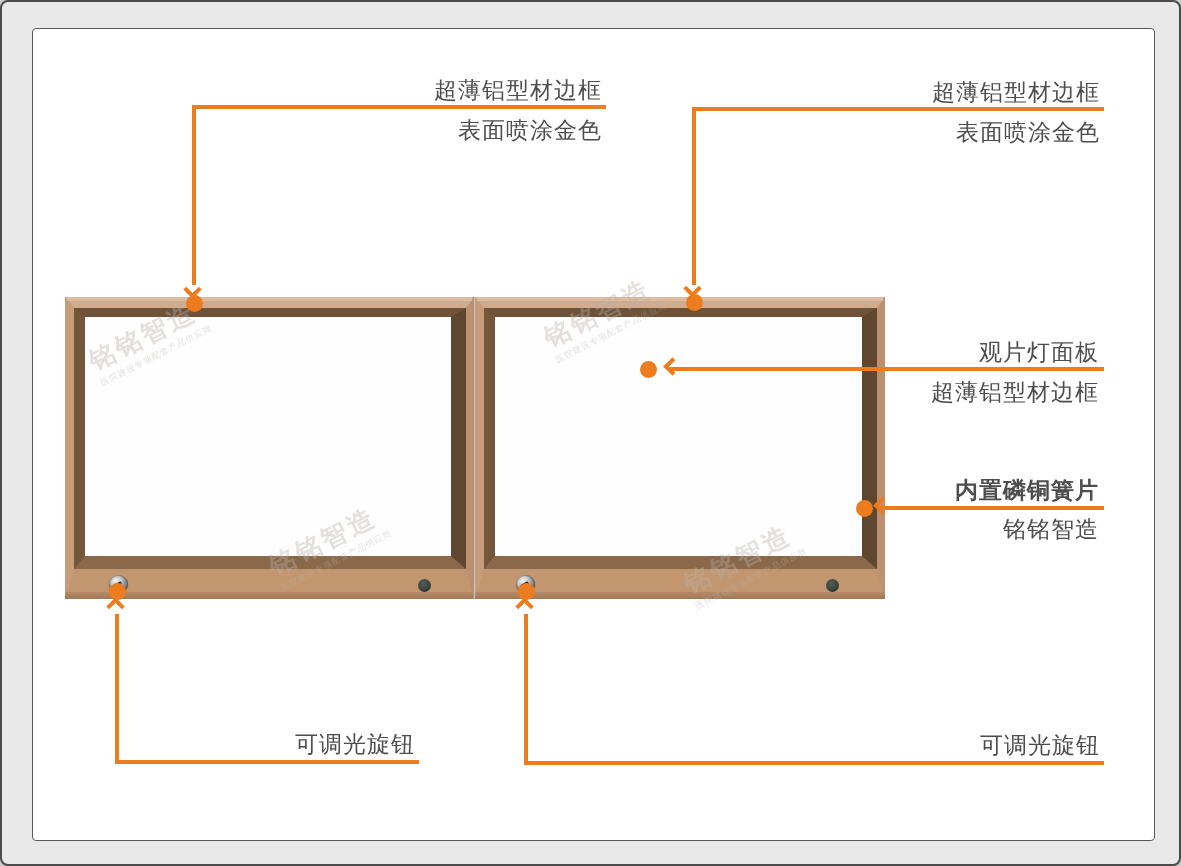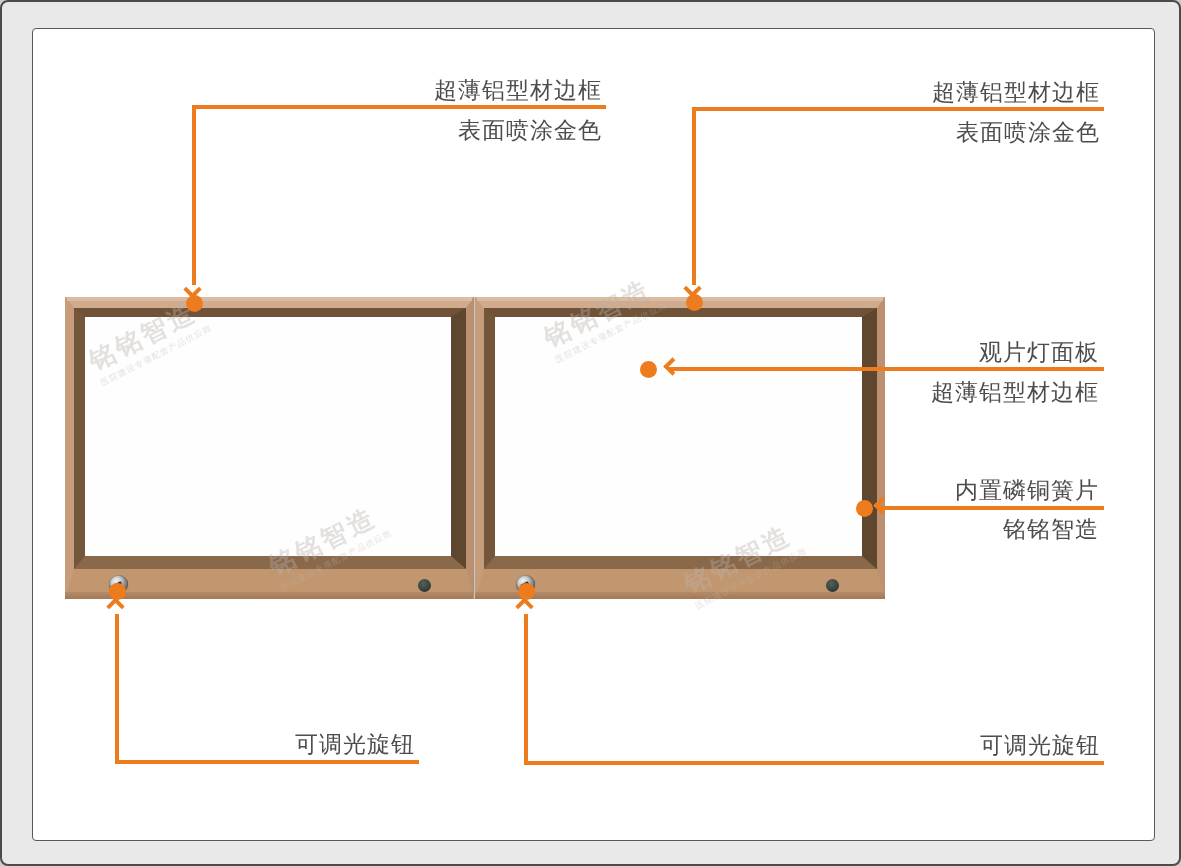--- a/index.html
+++ b/index.html
@@ -113,21 +113,21 @@
   <div class="vline" style="left:690px;top:105px;height:178px;"></div>
   <div class="chev chev-down" style="left:684px;top:280px;"></div>
   <div class="dot" style="left:684px;top:292px;"></div>
 
   <div class="lbl" style="top:335px;right:80px;">观片灯面板</div>
   <div class="lbl" style="top:375px;right:80px;">超薄铝型材边框</div>
   <div class="hline" style="left:668px;top:365px;width:434px;"></div>
   <div class="chev chev-left" style="left:664px;top:358px;"></div>
   <div class="dot" style="left:638px;top:359px;"></div>
 
-  <div class="lbl" style="top:473px;right:80px;">内置磷铜簧片</div>
+  <div class="lbl" style="top:473px;right:80px;font-weight:bold;">内置磷铜簧片</div>
   <div class="lbl" style="top:512px;right:80px;">铭铭智造</div>
   <div class="hline" style="left:878px;top:504px;width:224px;"></div>
   <div class="chev chev-left" style="left:874px;top:497px;"></div>
   <div class="dot" style="left:854px;top:498px;"></div>
 
   <div class="lbl" style="top:727px;right:764px;">可调光旋钮</div>
   <div class="hline" style="left:115px;top:758px;width:302px;"></div>
   <div class="vline" style="left:113px;top:612px;height:150px;"></div>
   <div class="chev chev-up" style="left:107px;top:598px;"></div>
   <div class="dot" style="left:107px;top:581px;"></div>

